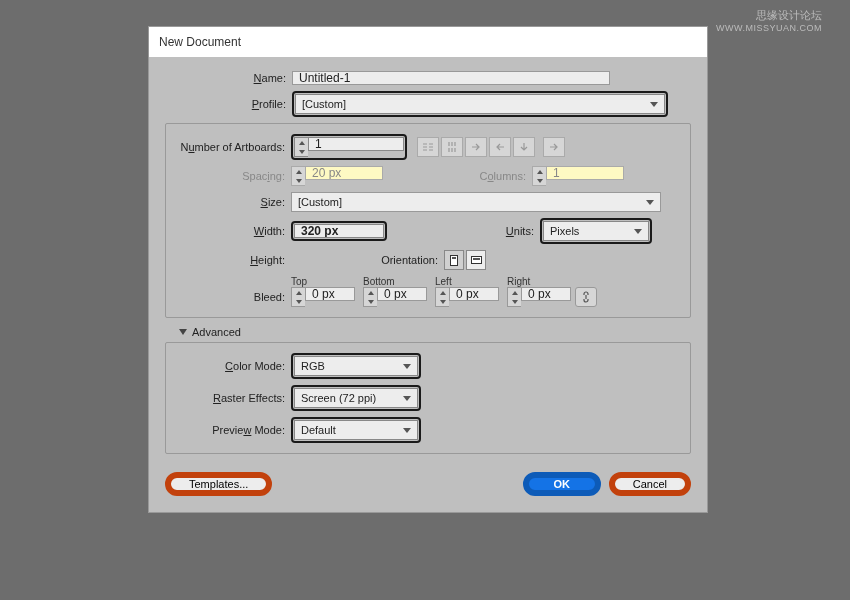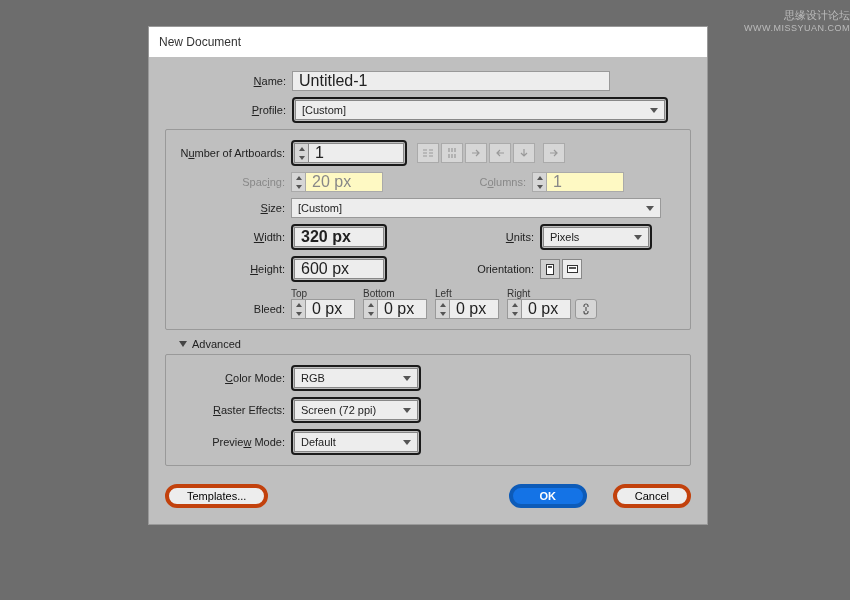--- a/index.html
+++ b/index.html
@@ -1,26 +1,26 @@
 <!DOCTYPE html>
 <html><head>
 <meta charset="utf-8">
 <style>
 * { box-sizing: border-box; margin: 0; padding: 0; font-family: "Segoe UI", Tahoma, sans-serif; }
 body { background: #6d6d6d; width: 850px; height: 600px; position: relative; }
-.watermark { position: absolute; top: 8px; right: 0; font-size: 11px; color: #bbb; text-align: right; }
+.watermark { position: absolute; top: 8px; right: 28px; font-size: 11px; color: #bbb; text-align: right; }
 .watermark .sub { font-size: 9px; letter-spacing: 0.5px; }
 .dialog { position: absolute; top: 26px; left: 148px; width: 560px; background: #fff; border: 1px solid #999; }
 .titlebar { padding: 8px 10px; font-size: 12px; color: #333; background: #fff; }
 .body { background: #bfbfbf; padding: 14px 16px 16px 16px; }
 .row { display: flex; align-items: center; margin-bottom: 6px; }
 .label { text-align: right; font-size: 11px; color: #222; padding-right: 6px; }
 .label.dim { color: #888; text-align: right; }
 .label u { text-decoration: underline; }
-.input-text { background: #ededed; border: 1px solid #999; height: 20px; padding: 0 6px; font-size: 16px; color: #222; }
+.input-text { background: #ededed; border: 1px solid #999; height: 14px; padding: 0 6px; font-size: 12px; color: #222; }
 .input-text.dim { color: #888; background: #fef9c3; border-color: #aaa; }
 .select { background: #ededed; border: 1px solid #999; height: 20px; padding: 0 24px 0 6px; font-size: 11px; color: #222; position: relative; display: flex; align-items: center; }
 .select::after { content: ""; position: absolute; right: 6px; top: 7px; border-left: 4px solid transparent; border-right: 4px solid transparent; border-top: 5px solid #555; }
 .spinner { display: flex; }
 .spin-btns { width: 14px; display: flex; flex-direction: column; border: 1px solid #999; border-right: none; background: #d6d6d6; }
 .spin-btns.dim { border-color: #aaa; }
 .spin-up, .spin-down { height: 9px; display: flex; align-items: center; justify-content: center; }
 .spin-up::before { content: ""; border-left: 3px solid transparent; border-right: 3px solid transparent; border-bottom: 4px solid #555; }
 .spin-down::before { content: ""; border-left: 3px solid transparent; border-right: 3px solid transparent; border-top: 4px solid #555; }
 .hl { border: 2px solid #1a1a1a; border-radius: 4px; padding: 1px; display: inline-flex; }
@@ -29,21 +29,21 @@
 .icon-btn svg { width: 12px; height: 12px; }
 .orient-btn { width: 20px; height: 20px; background: #ededed; border: 1px solid #888; display: inline-flex; align-items: center; justify-content: center; margin-right: 2px; }
 .orient-btn.sel { background: #d0d0d0; }
 .orient-icon { border: 1px solid #333; background: #fff; position: relative; }
 .orient-icon::after { content:""; position:absolute; top:1px; left:1px; right:1px; height:2px; background:#555; }
 .link-btn { width: 22px; height: 20px; background: #d6d6d6; border: 1px solid #999; border-radius: 3px; display: inline-flex; align-items: center; justify-content: center; margin-left: 4px; }
 .panel { border: 1px solid #999; border-radius: 2px; padding: 10px 8px 4px 8px; position: relative; margin-top: 4px; }
 .advanced-hdr { display: flex; align-items: center; font-size: 11px; color: #222; margin: 8px 0 4px 14px; }
 .advanced-hdr::before { content: ""; border-left: 4px solid transparent; border-right: 4px solid transparent; border-top: 6px solid #444; margin-right: 5px; }
 .footer { display: flex; justify-content: space-between; margin-top: 18px; }
-.btn { height: 24px; border-radius: 12px; border: 4px solid #c2410c; background: #ededed; font-size: 11px; padding: 0 18px; display: inline-flex; align-items: center; justify-content: center; }
+.btn { height: 24px; border-radius: 12px; border: 6px solid #c2410c; background: #ededed; font-size: 11px; padding: 0 18px; display: inline-flex; align-items: center; justify-content: center; }
 .btn-primary { background: #1473e6; color: #fff; border-color: #0d5bb8; font-weight: 600; min-width: 78px; }
 .bleed-labels { display: flex; font-size: 10px; color: #333; }
 .bleed-labels span { width: 72px; }
 </style>
 </head>
 <body>
 
 <div class="watermark">
   <div>思缘设计论坛</div>
   <div class="sub">WWW.MISSYUAN.COM</div>
@@ -147,23 +147,20 @@
         <div class="label" style="width:153px"><u>U</u>nits:</div>
         <span class="hl">
             <div class="select" style="width:106px">
               <span>Pixels</span>
             </div>
           </span>
       </div>
 
       <div class="row">
         <div class="label" style="width:117px"><u>H</u>eight:</div>
-        <span class="hl">
-            <input class="input-text" style="width: 90px;" value="600 px">
-          </span>
         <div class="label" style="width:153px">Orientation:</div>
         <div class="orient-btn sel">
             <div class="orient-icon" style="width:8px;height:11px"></div>
           </div>
         <div class="orient-btn">
             <div class="orient-icon" style="width:11px;height:8px"></div>
           </div>
       </div>
 
       <div class="row" style="margin-bottom:0">
@@ -243,21 +240,21 @@
               <span>Default</span>
             </div>
           </span>
       </div>
     </div>
 
     <div class="footer">
       <div class="btn">
           <span>Templates...</span>
         </div>
-      <div style="display:flex; gap:26px">
+      <div style="display:flex; gap:8px">
         <div class="btn btn-primary">
             <span>OK</span>
           </div>
         <div class="btn" style="min-width:78px">
             <span>Cancel</span>
           </div>
       </div>
     </div>
 
   </div>

